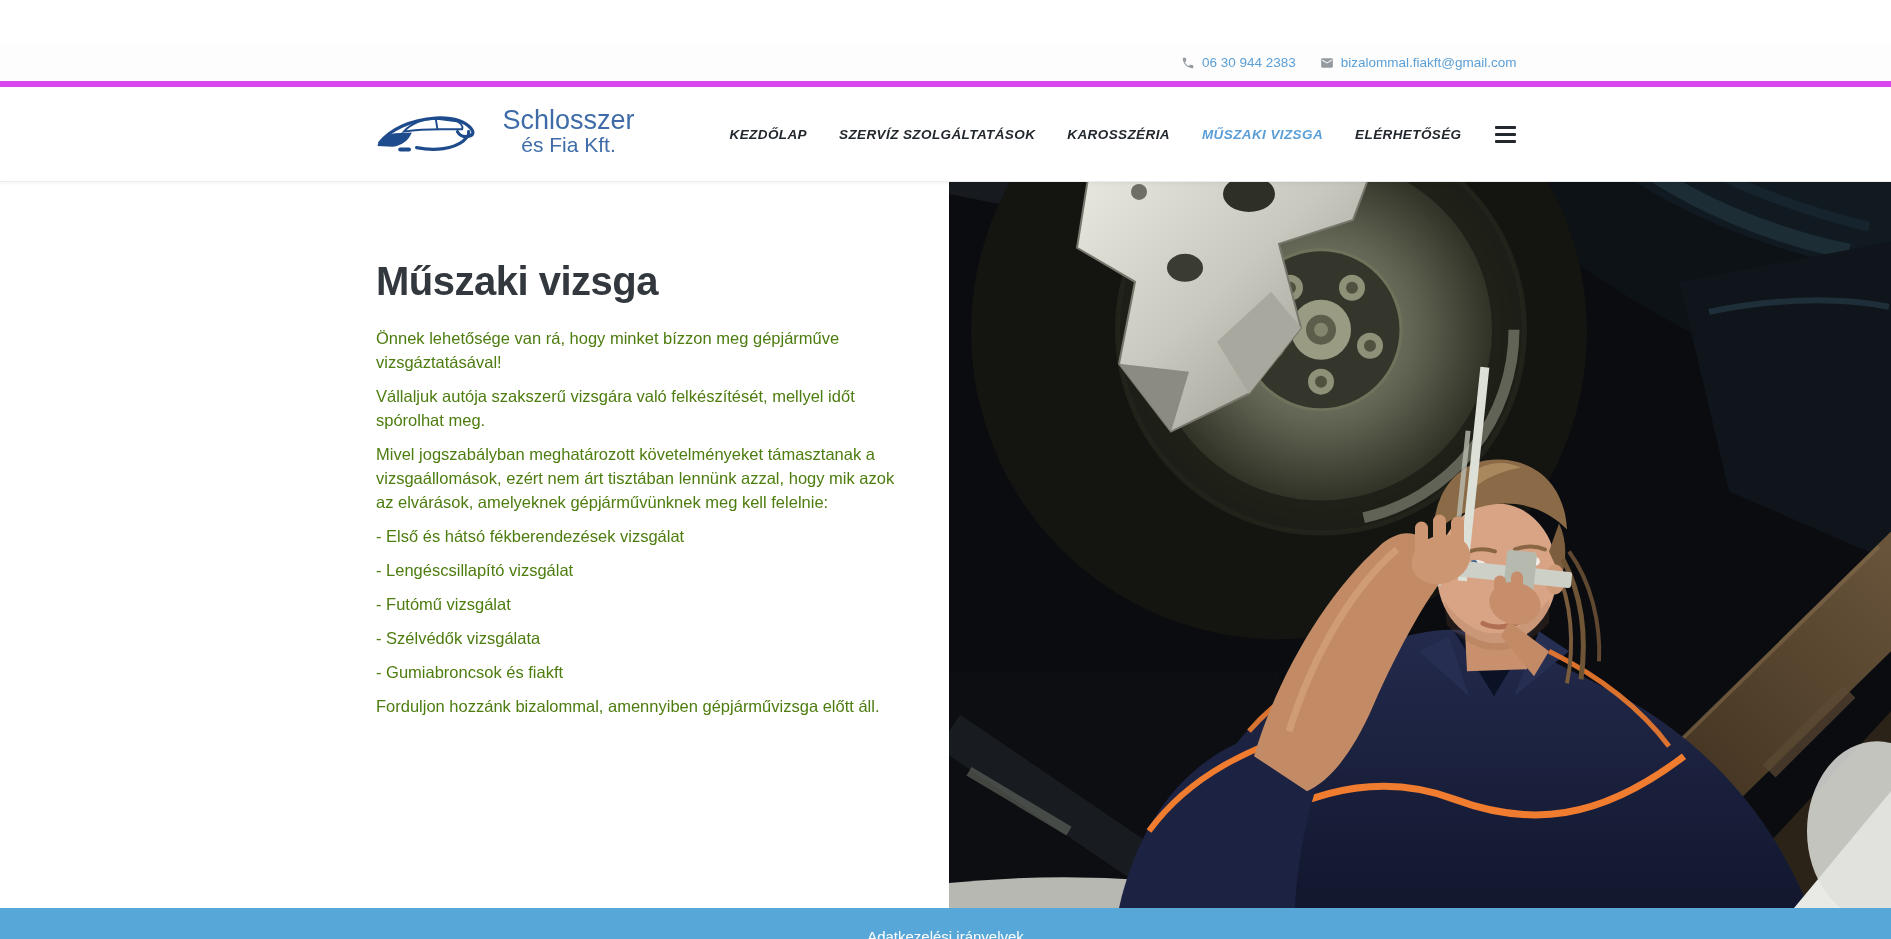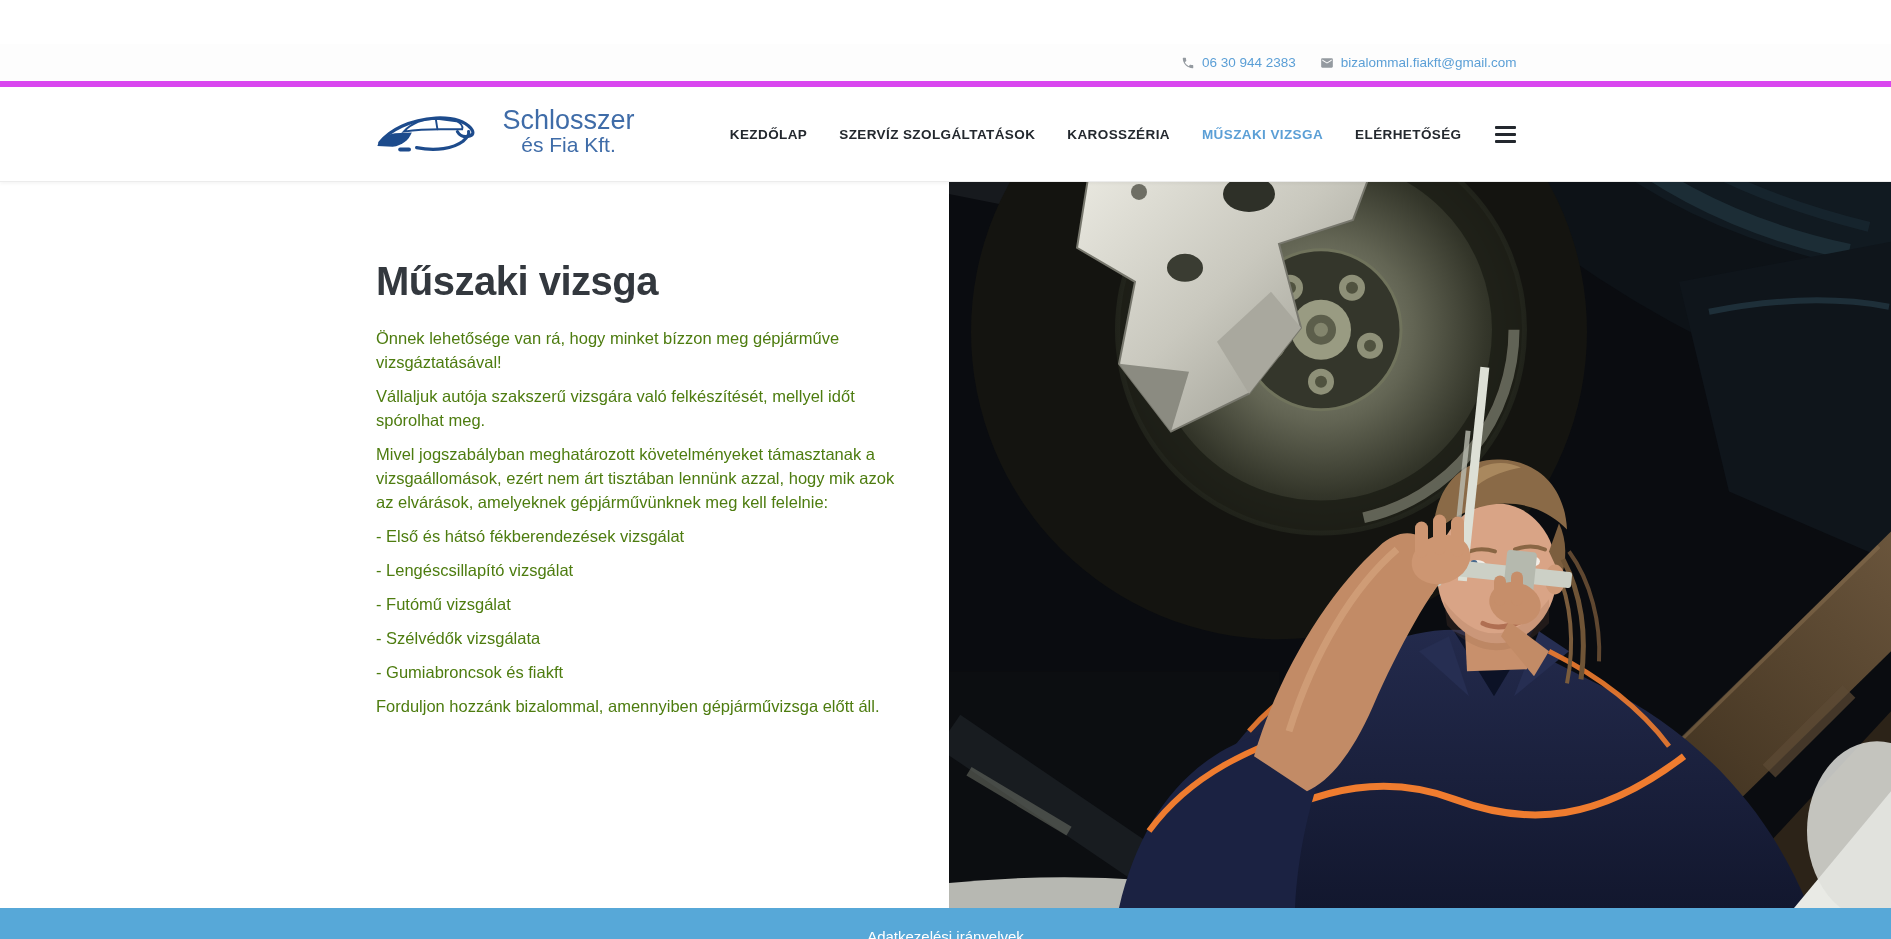--- a/index.html
+++ b/index.html
@@ -17,21 +17,21 @@
 
   
   .header{height:94px;background:#fff;border-bottom:1px solid #ececec;box-shadow:0 2px 3px rgba(0,0,0,.04);position:relative;z-index:2;}
   .header .container{display:flex;justify-content:space-between;align-items:center;height:100%;}
   .logo{display:flex;align-items:flex-start;gap:8px;cursor:pointer;}
   .logo svg{width:120px;height:56px;}
   .logo-text{color:var(--logo_text);line-height:1.04;text-align:center;}
   .logo-line1{font-size:27px;}
   .logo-line2{font-size:21px;}
   .nav{display:flex;align-items:center;gap:32px;}
-  .nav a{font-size:13.5px;font-weight:bold;letter-spacing:.4px;color:#23282e;text-decoration:none;cursor:pointer;white-space:nowrap;}
+  .nav a{font-size:13.5px;font-weight:bold;letter-spacing:.4px;color:#23282e;text-decoration:none;cursor:pointer;white-space:nowrap;font-style:italic;}
   .nav a.active{color:var(--accent);}
   .burger{display:flex;flex-direction:column;gap:4px;cursor:pointer;padding:3px 1px;}
   .burger span{width:21px;height:3px;background:#23282e;border-radius:1px;}
 
   
   .main{position:absolute;top:132px;left:0;width:949px;height:776px;background:#fff;}
   .text-inner{margin:127px 0 0 376px;width:525px;}
   h1{font-size:40px;color:#33383e;margin:0 0 22px;font-weight:bold;letter-spacing:-.5px;}
   .text-inner p{font-size:16.5px;line-height:24px;color:#4d7c0f;margin:0 0 10px;}
 

